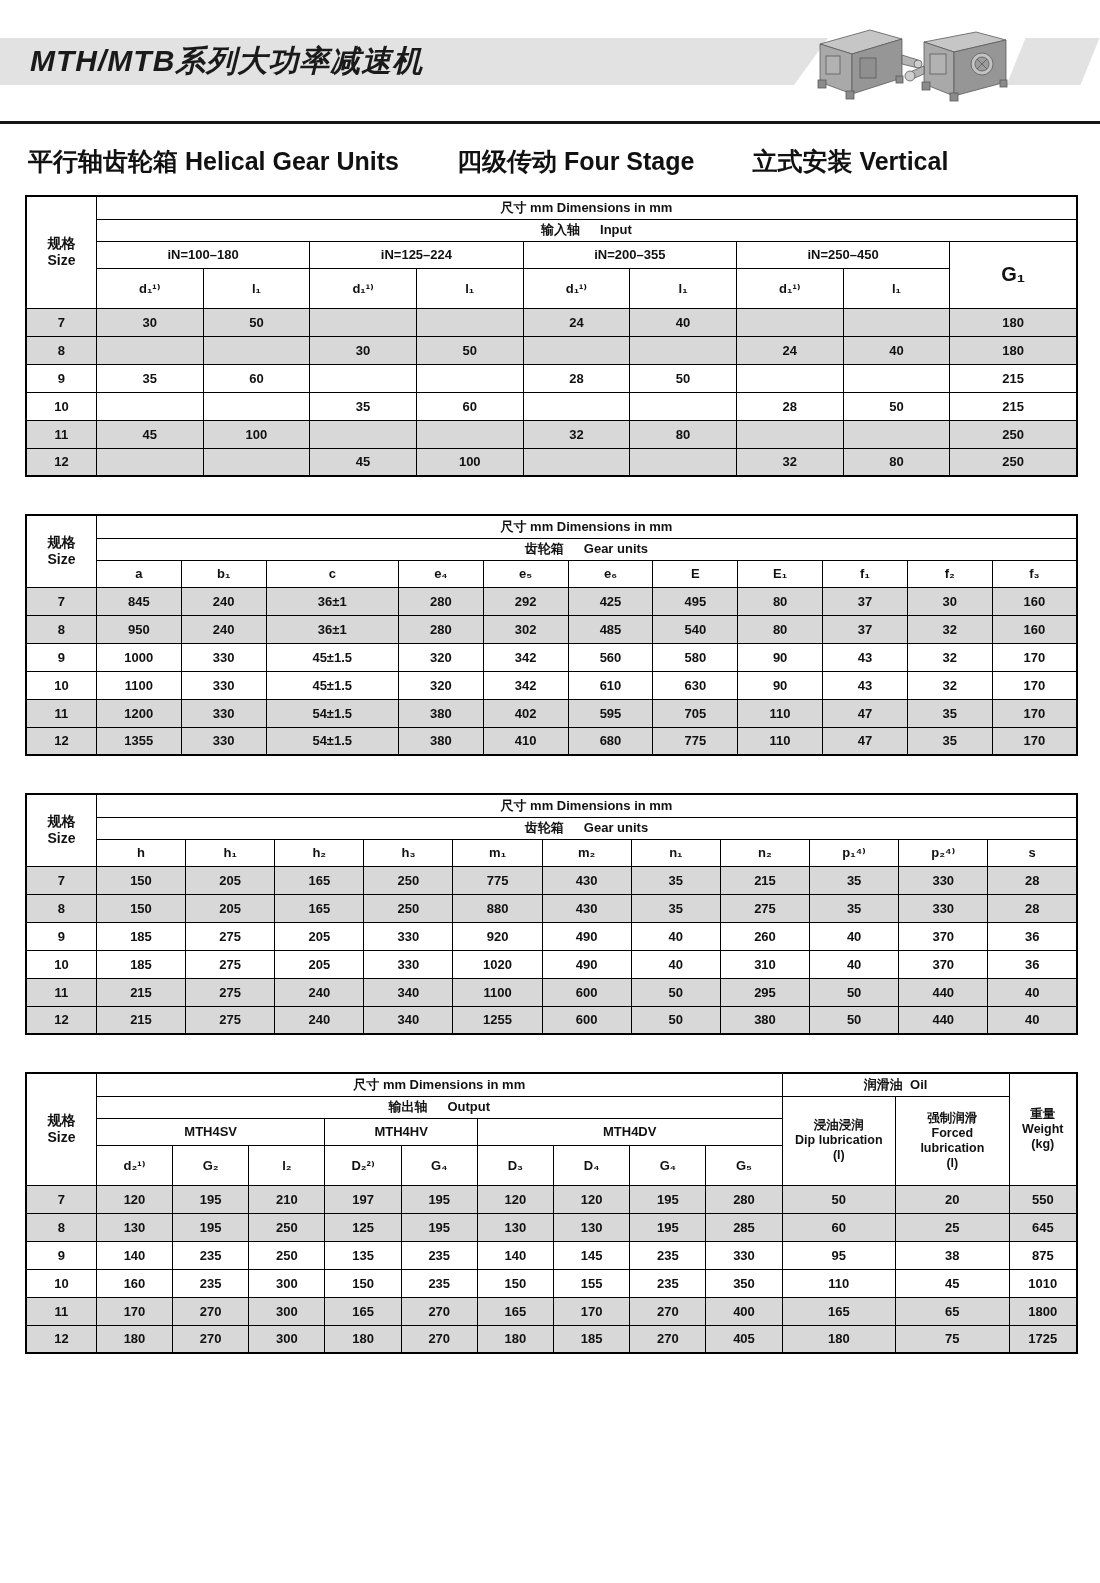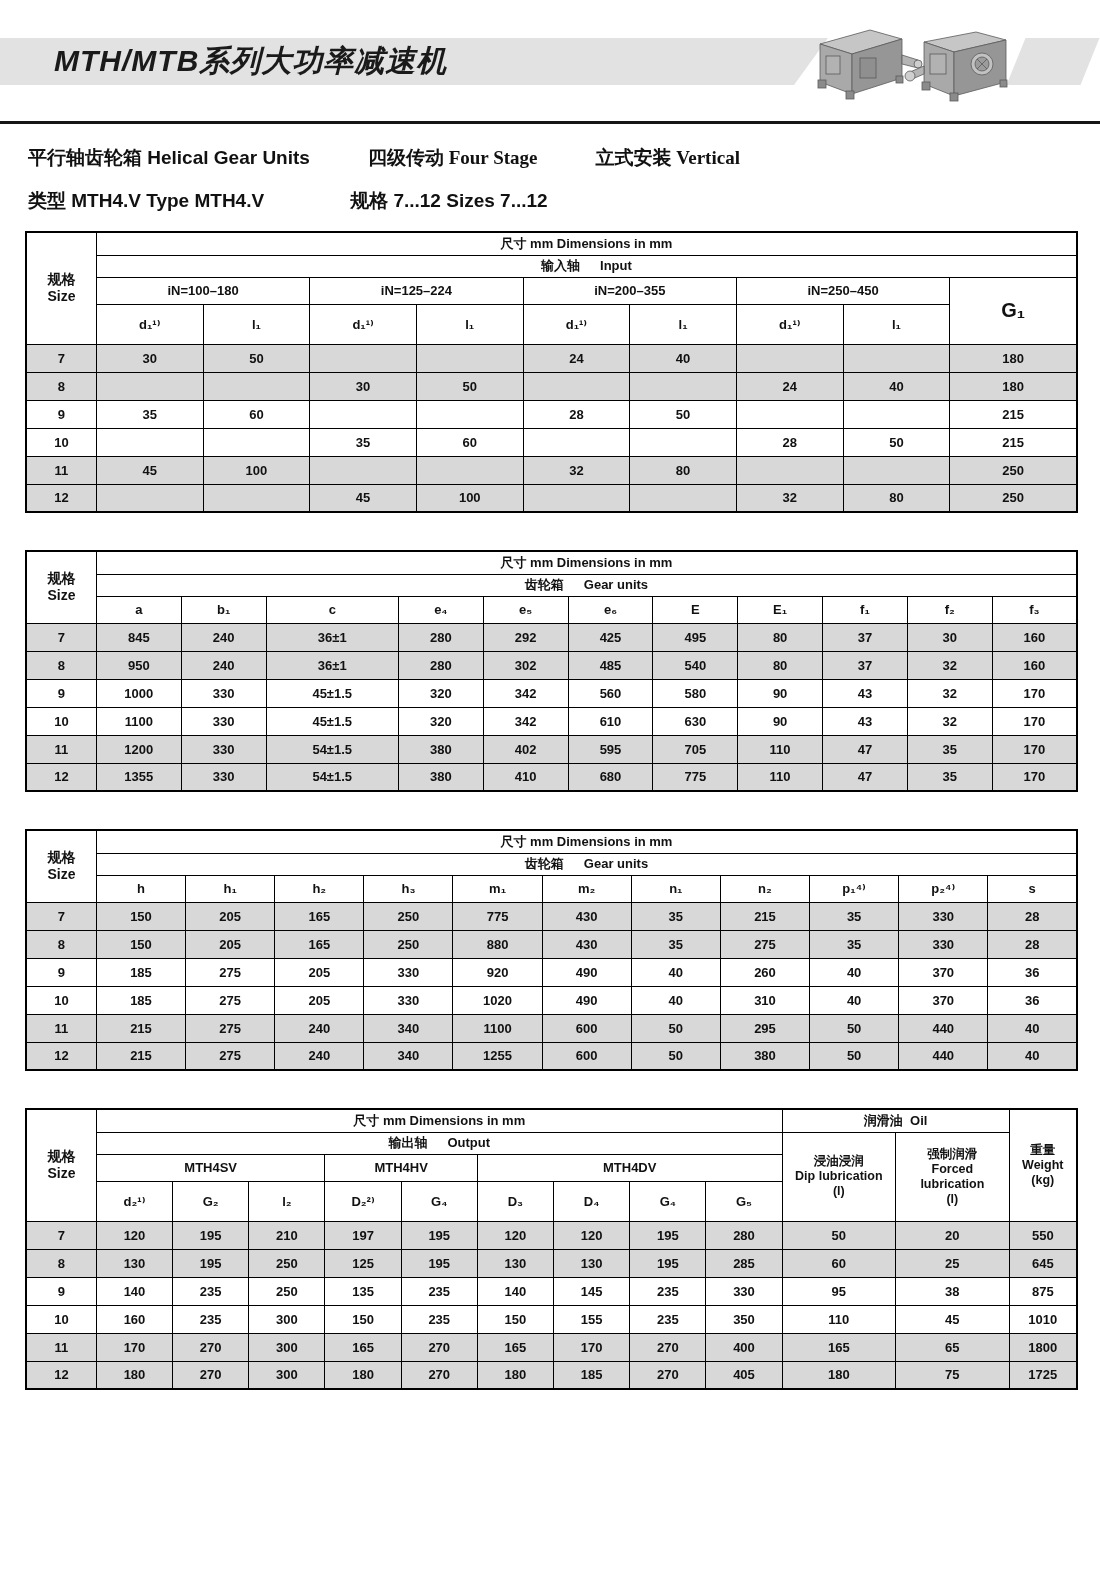--- a/index.html
+++ b/index.html
@@ -8,35 +8,35 @@
     width:1100px; height:1583px;
     font-family:"Liberation Sans","DejaVu Sans",sans-serif;
     color:#111; position:relative; overflow:hidden;
   }
   
   .hdr { position:relative; height:124px; border-bottom:3px solid #151515; }
   .band {
     position:absolute; top:38px; left:0; width:840px; height:47px;
     background:#e2e2e2;
     clip-path:polygon(0 0, 828px 0, 794px 100%, 0 100%);
-    display:flex; align-items:center;padding-left:24px;
+    display:flex; align-items:center;
   }
   .band h1 {
     padding-left:30px; font-size:30px; font-style:italic; font-weight:bold;
     letter-spacing:1px; color:#1a1a1a; white-space:nowrap;
   }
   .band-right {
     position:absolute; top:38px; left:1016px; width:74px; height:47px;
     background:#e2e2e2; transform:skewX(-22deg);
   }
   .gears { position:absolute; top:22px; left:812px; width:200px; height:92px; }
   
-  .subs { padding:21px 0 0 28px; font-weight:bold; font-size:19px; }
+  .subs { padding:21px 0 0 28px; font-weight:bold; font-size:25px; }
   .subs .line { display:flex; margin-bottom:17px; white-space:nowrap; }
-  .subs .line1 span + span { margin-left:58px;font-family:Liberation Serif, serif; }
+  .subs .line1 span + span { margin-left:58px; }
   .subs .line2 span + span { margin-left:86px; }
   
   table {
     border-collapse:collapse; table-layout:fixed;
     width:1053px; margin:0 0 37px 25px;
     font-weight:bold; border:2px solid #000;
   }
   th, td {
     border:1px solid #000; text-align:center; vertical-align:middle;
     font-size:13px; padding:0 2px; overflow:hidden; background:#fff;
@@ -94,24 +94,20 @@
     </svg>
   </div>
 </div>
 
 <div class="subs">
   <div class="line line1">
     <span>平行轴齿轮箱 Helical Gear Units</span>
     <span>四级传动 Four Stage</span>
     <span>立式安装 Vertical</span>
   </div>
-  <div class="line line2">
-    <span>类型 MTH4.V Type MTH4.V</span>
-    <span>规格 7...12 Sizes 7...12</span>
-  </div>
 </div>
 
 <table>
   <colgroup>
     <col style="width:6.7%">
     <col style="width:10.15%">
       <col style="width:10.15%">
       <col style="width:10.15%">
       <col style="width:10.15%">
     <col style="width:10.15%">

